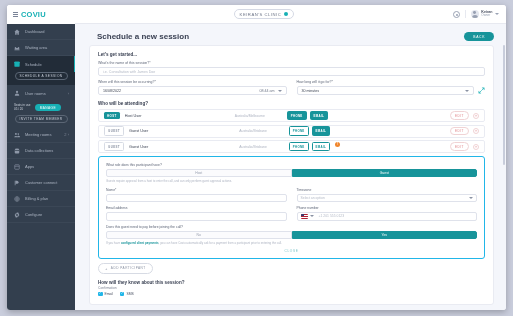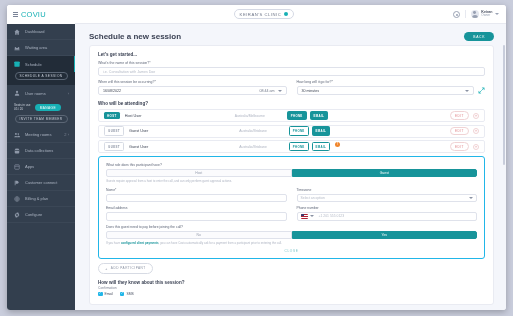--- a/index.html
+++ b/index.html
@@ -25,21 +25,21 @@
     background:#ffffff; border-bottom:1px solid #e7e9f0;
     display:flex; align-items:center;
   }
   .tb-left {
     width:68px; height:19px; background:#ffffff;
     display:flex; align-items:center; gap:3px; padding-left:6px;
   }
   .burger { display:flex; flex-direction:column; gap:1px; }
   .burger i { display:block; width:5px; height:1px; background:#7a8397; }
   .logo {
-    font-size:7.5px; font-weight:normal; color:#17b0b5; letter-spacing:.2px;
+    font-size:7.5px; font-weight:bold; color:#17b0b5; letter-spacing:.2px;
     font-family:"Liberation Sans", sans-serif;
   }
   .tb-mid { flex:1; display:flex; align-items:center; justify-content:center; }
   .clinic-pill {
     border:1px solid #d5d9e4; border-radius:8px; height:10px;
     padding:0 5px; display:flex; align-items:center; gap:3px;
     font-size:4.2px; letter-spacing:.5px; color:#6b7race; color:#6c7487;
   }
   .clinic-pill .dot {
     width:4px; height:4px; border-radius:50%; background:#17b0b5;
@@ -121,21 +121,21 @@
     font-size:3.2px; letter-spacing:.4px; padding:1.6px 5px;
   }
 
   
   .content {
     position:absolute; left:68px; top:19px; right:0; bottom:0;
     background:#f4f6fb; overflow:hidden;
   }
   .page-head {
     display:flex; align-items:flex-end; justify-content:space-between;
-    padding:8px 12px 4px 14px;
+    padding:8px 12px 4px 22px;
     gap:12px;
   }
   .page-title { font-size:8px; font-weight:bold; color:#3b4254; }
   .back-btn {
     background:#17949a; color:#fff; border-radius:6px;
     font-size:3.4px; letter-spacing:.6px; padding:2.5px 9px;
   }
 
   .card {
     margin:0 12px 0 14px; background:#ffffff; border-radius:3px;

